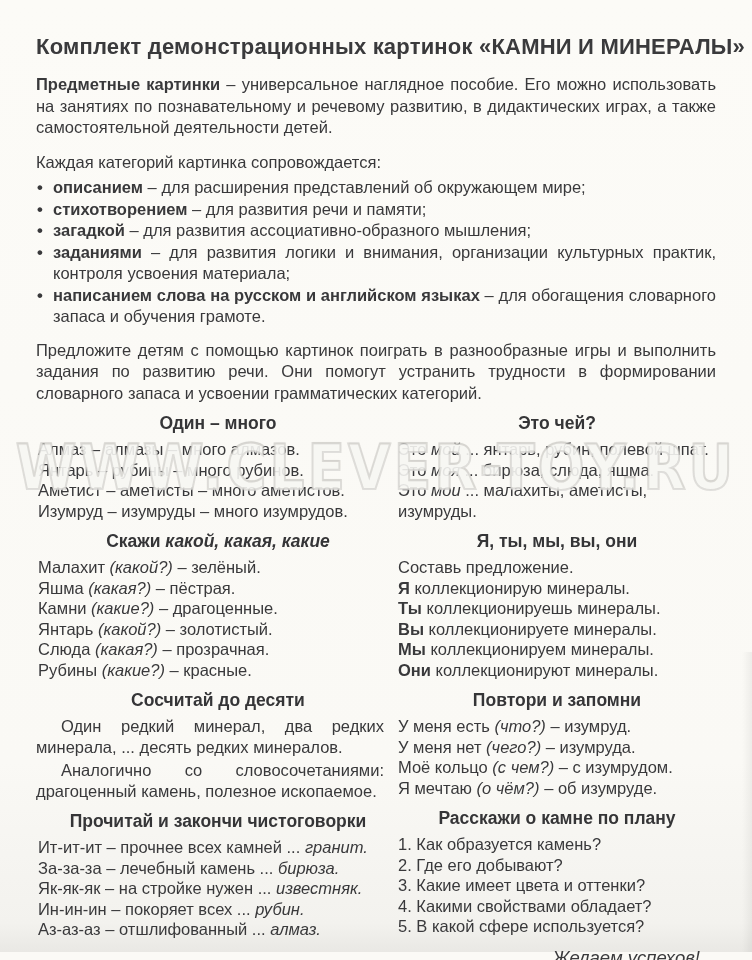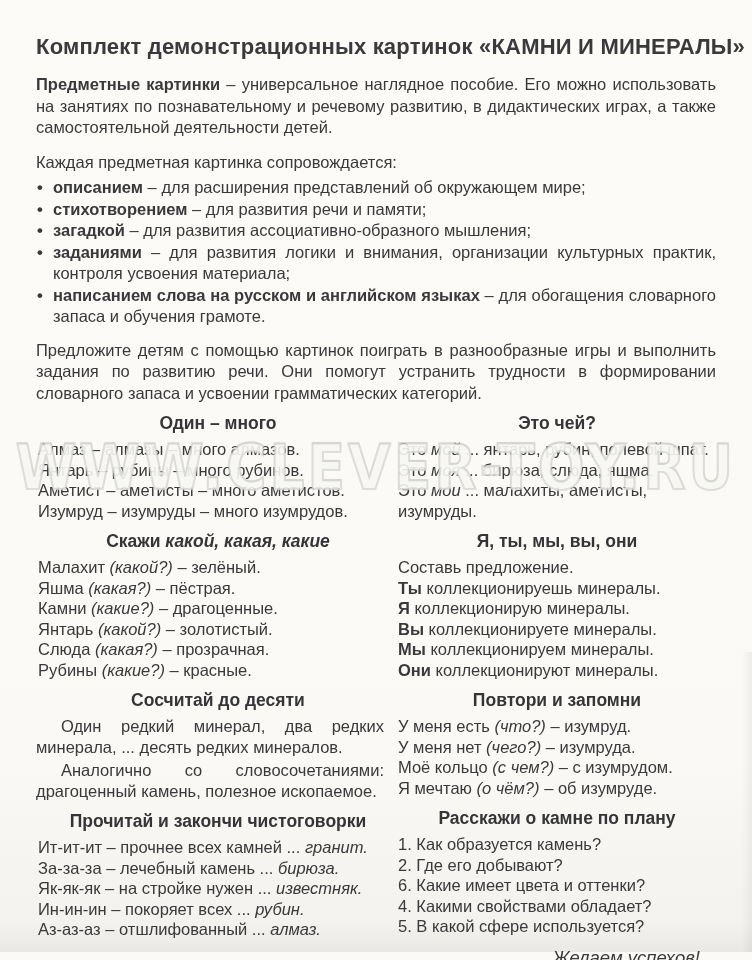--- a/index.html
+++ b/index.html
@@ -83,21 +83,21 @@
 </style>
 </head>
 <body>
 
 <div class="page">
 
   <h1 class="title">Комплект демонстрационных картинок «КАМНИ И МИНЕРАЛЫ»</h1>
 
   <p class="para body-text"><span class="seg-b">Предметные картинки</span><span class="seg-n"> – универсальное наглядное пособие. Его можно использовать на занятиях по познавательному и речевому развитию, в дидактических играх, а также самостоятельной деятельности детей.</span></p>
 
-  <p class="accomp-heading body-text">Каждая предметная картинка сопровождается:</p>
+  <p class="accomp-heading body-text">Каждая категорий картинка сопровождается:</p>
 
   <div class="bullets body-text">
       <div class="bullet-line"><span class="seg-b">описанием</span><span class="seg-n"> – для расширения представлений об окружающем мире;</span></div>
       <div class="bullet-line"><span class="seg-b">стихотворением</span><span class="seg-n"> – для развития речи и памяти;</span></div>
       <div class="bullet-line"><span class="seg-b">загадкой</span><span class="seg-n"> – для развития ассоциативно-образного мышления;</span></div>
       <div class="bullet-line"><span class="seg-b">заданиями</span><span class="seg-n"> – для развития логики и внимания, организации культурных практик, контроля усвоения материала;</span></div>
       <div class="bullet-line"><span class="seg-b">написанием слова на русском и английском языках</span><span class="seg-n"> – для обогащения словарного запаса и обучения грамоте.</span></div>
     </div>
 
   <p class="para suggestion body-text">Предложите детям с помощью картинок поиграть в разнообразные игры и выполнить задания по развитию речи. Они помогут устранить трудности в формировании словарного запаса и усвоении грамматических категорий.</p>
@@ -150,42 +150,42 @@
         <div class="lines">
             <div class="text-line"><span class="seg-n">Это </span><span class="seg-i">мой</span><span class="seg-n"> ... янтарь, рубин, полевой шпат.</span></div>
             <div class="text-line"><span class="seg-n">Это </span><span class="seg-i">моя</span><span class="seg-n"> ... бирюза, слюда, яшма.</span></div>
             <div class="text-line"><span class="seg-n">Это </span><span class="seg-i">мои</span><span class="seg-n"> ... малахиты, аметисты, изумруды.</span></div>
           </div>
       </section>
       <section>
         <h2 class="sec-heading"><span class="seg-b">Я, ты, мы, вы, они</span></h2>
         <div class="lines">
             <div class="text-line"><span class="seg-n">Составь предложение.</span></div>
+            <div class="text-line"><span class="seg-b">Я</span><span class="seg-n"> коллекционирую минералы.</span></div>
             <div class="text-line"><span class="seg-b">Ты</span><span class="seg-n"> коллекционируешь минералы.</span></div>
-            <div class="text-line"><span class="seg-b">Я</span><span class="seg-n"> коллекционирую минералы.</span></div>
             <div class="text-line"><span class="seg-b">Вы</span><span class="seg-n"> коллекционируете минералы.</span></div>
             <div class="text-line"><span class="seg-b">Мы</span><span class="seg-n"> коллекционируем минералы.</span></div>
             <div class="text-line"><span class="seg-b">Они</span><span class="seg-n"> коллекционируют минералы.</span></div>
           </div>
       </section>
       <section>
         <h2 class="sec-heading"><span class="seg-b">Повтори и запомни</span></h2>
         <div class="lines">
             <div class="text-line"><span class="seg-n">У меня есть </span><span class="seg-i">(что?)</span><span class="seg-n"> – изумруд.</span></div>
             <div class="text-line"><span class="seg-n">У меня нет </span><span class="seg-i">(чего?)</span><span class="seg-n"> – изумруда.</span></div>
             <div class="text-line"><span class="seg-n">Моё кольцо </span><span class="seg-i">(с чем?)</span><span class="seg-n"> – с изумрудом.</span></div>
             <div class="text-line"><span class="seg-n">Я мечтаю </span><span class="seg-i">(о чём?)</span><span class="seg-n"> – об изумруде.</span></div>
           </div>
       </section>
       <section>
         <h2 class="sec-heading"><span class="seg-b">Расскажи о камне по плану</span></h2>
         <div class="lines">
             <div class="text-line"><span class="seg-n">1. Как образуется камень?</span></div>
             <div class="text-line"><span class="seg-n">2. Где его добывают?</span></div>
-            <div class="text-line"><span class="seg-n">6. Какие имеет цвета и оттенки?</span></div>
+            <div class="text-line"><span class="seg-n">3. Какие имеет цвета и оттенки?</span></div>
             <div class="text-line"><span class="seg-n">4. Какими свойствами обладает?</span></div>
             <div class="text-line"><span class="seg-n">5. В какой сфере используется?</span></div>
           </div>
       </section>
       <div class="closing">Желаем успехов!</div>
     </div>
 
   </div>
 
   <div class="watermark">WWW.CLEVER-TOY.RU</div>

